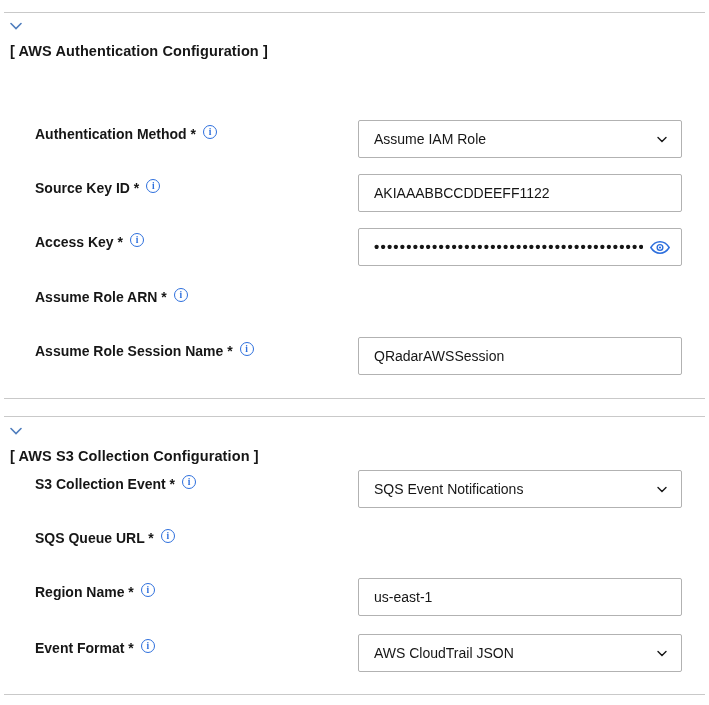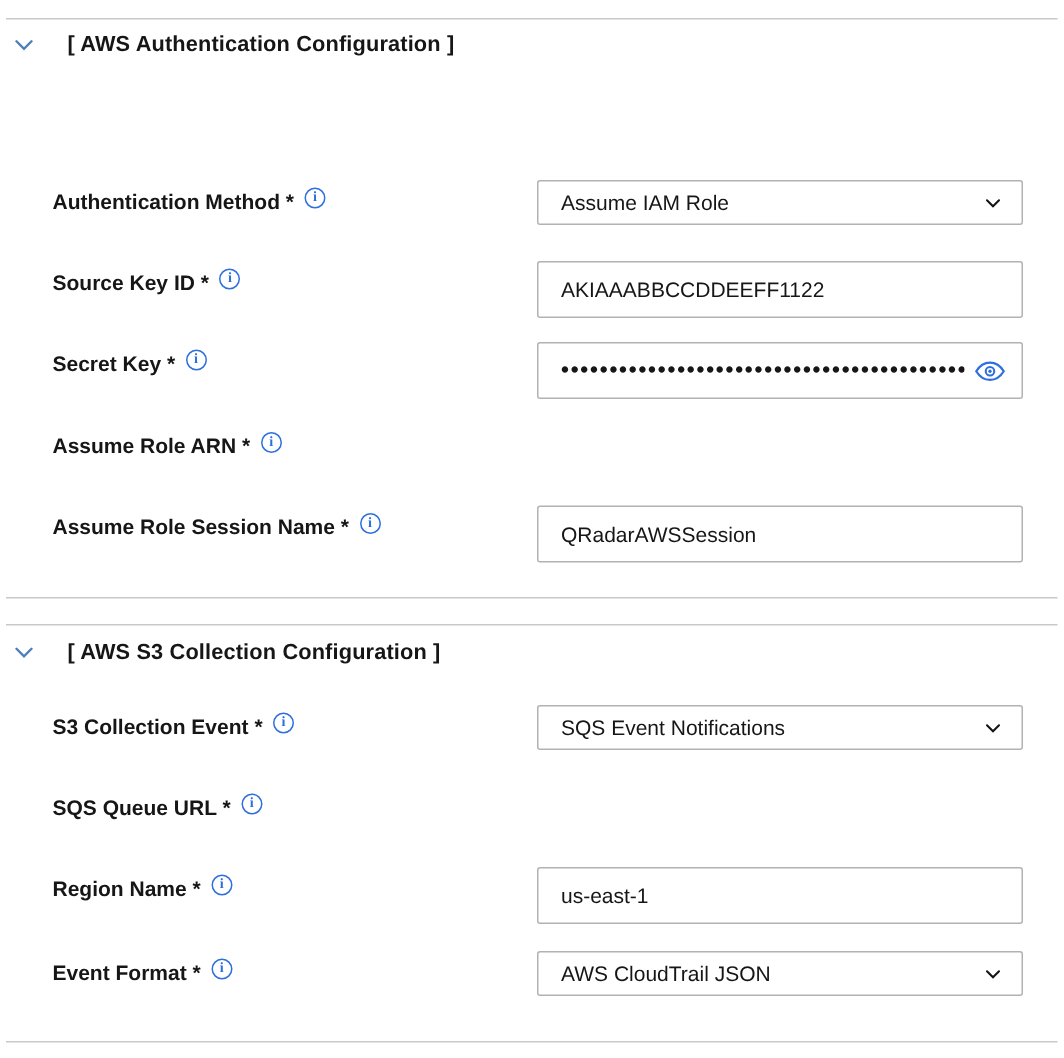--- a/index.html
+++ b/index.html
@@ -7,35 +7,35 @@
     --chev:#4f7dbd;
     --border:#b2b2b2;
     --text:#161616;
     --line:#c9c9c9;
   }
   *{box-sizing:border-box;margin:0;padding:0;}
   html,body{background:#ffffff;}
   body{font-family:"Liberation Sans",sans-serif;color:var(--text);}
   .page{position:relative;width:709px;height:705px;background:#fff;overflow:hidden;}
   .hairline{position:absolute;left:4px;right:4px;height:0;border-top:1px solid var(--line);}
-  .section-header{position:absolute;left:10px;display:flex;align-items:center;gap:23px;}
+  .section-header{position:absolute;left:10px;display:flex;align-items:flex-start;gap:13px;flex-direction:column;}
   .section-header .chev{color:var(--chev);display:inline-flex;cursor:pointer;}
   .section-title{font-weight:bold;font-size:14.5px;letter-spacing:.1px;}
   .row{position:absolute;left:0;width:709px;height:38px;}
   .label-wrap{position:absolute;left:35px;top:6px;display:flex;align-items:center;gap:7px;white-space:nowrap;}
   .field-label{font-weight:bold;font-size:14px;}
   .info-icon{display:inline-flex;align-items:center;justify-content:center;
     width:14px;height:14px;border:1.2px solid var(--blue);border-radius:50%;
     color:var(--blue);font-size:9.5px;font-weight:bold;font-family:"Liberation Serif",serif;
     transform:translateY(-2px);cursor:pointer;}
   .control{position:absolute;left:358px;top:0;width:324px;height:38px;}
   input.text-input{width:324px;height:38px;border:1px solid var(--border);border-radius:2px;
     padding:0 15px;font-family:"Liberation Sans",sans-serif;font-size:14px;color:var(--text);
     background:#fff;outline:none;}
-  .select-box{width:324px;height:30px;border:1px solid var(--border);border-radius:2px;
+  .select-box{width:324px;height:38px;border:1px solid var(--border);border-radius:2px;
     background:#fff;display:flex;align-items:center;justify-content:space-between;
     padding:0 14px 0 15px;cursor:pointer;}
   .select-box .select-value{font-size:14px;white-space:nowrap;overflow:hidden;}
   .select-box .chev{color:#161616;display:inline-flex;flex:none;margin-left:8px;}
   .password-box{width:324px;height:38px;border:1px solid var(--border);border-radius:2px;
     background:#fff;display:flex;align-items:center;padding:0 10px 0 15px;}
   .dots{flex:1;font-size:15px;font-weight:bold;letter-spacing:1.2px;white-space:nowrap;
     overflow:hidden;transform:translateY(-1px);}
   .eye{color:var(--blue);display:inline-flex;flex:none;margin-left:6px;cursor:pointer;}
 </style>
@@ -78,21 +78,21 @@
       <span class="field-label">Source Key ID *</span>
       <span class="info-icon">i</span>
     </div>
     <div class="control">
       <input class="text-input" type="text" value="AKIAAABBCCDDEEFF1122" style="">
     </div>
   </div>
 
   <div class="row" style="top:228px">
     <div class="label-wrap">
-      <span class="field-label">Secret Key *</span>
+      <span class="field-label">Access Key *</span>
       <span class="info-icon">i</span>
     </div>
     <div class="control">
       <div class="password-box">
         <span class="dots">••••••••••••••••••••••••••••••••••••••••••</span>
         <span class="eye">
           <svg width="22" height="15" viewBox="0 0 24 15">
             <path d="M2 7.5 C5 2.6 9 1.2 12 1.2 C15 1.2 19 2.6 22 7.5 C19 12.4 15 13.8 12 13.8 C9 13.8 5 12.4 2 7.5 Z" fill="none" stroke="currentColor" stroke-width="1.6"></path>
             <circle cx="12" cy="7.5" r="3.1" fill="none" stroke="currentColor" stroke-width="1.5"></circle>
             <circle cx="12" cy="7.5" r="1.2" fill="currentColor"></circle>

